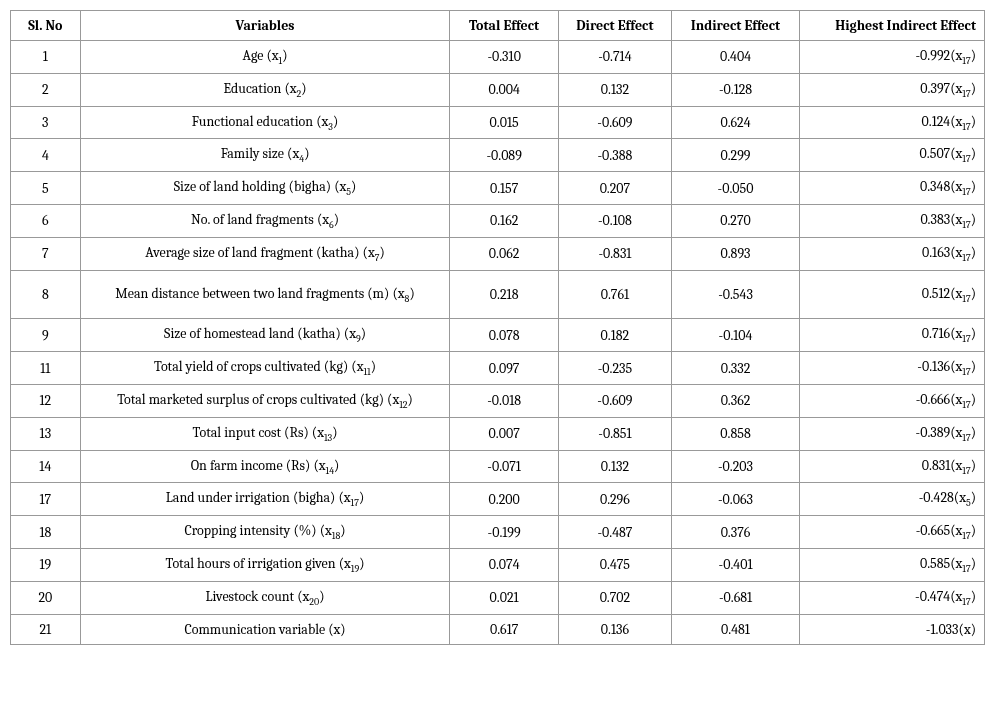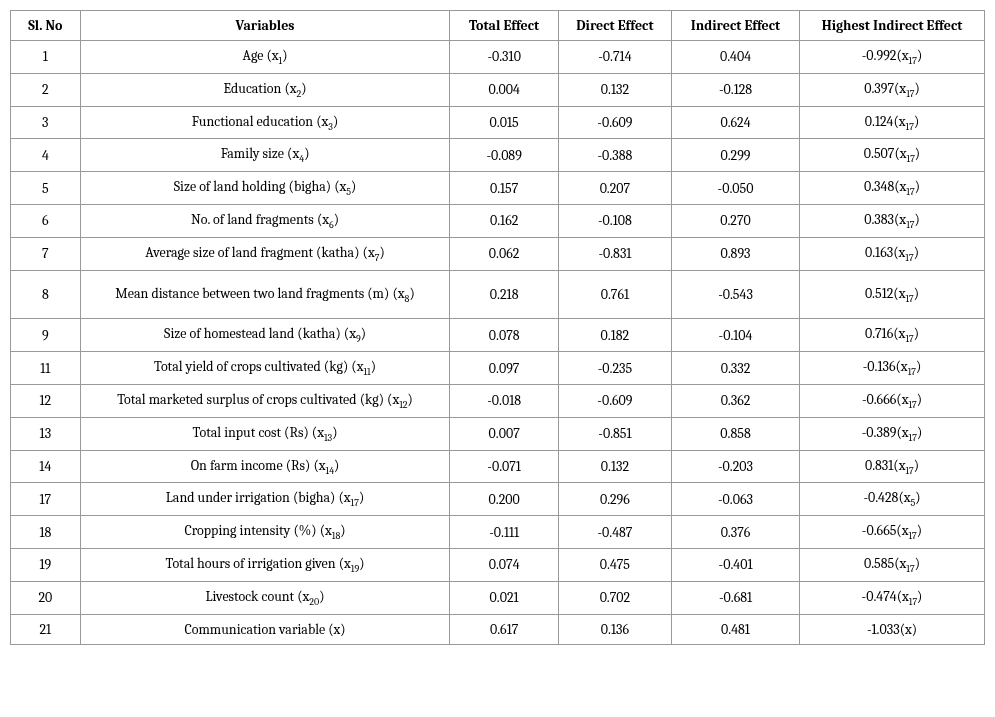--- a/index.html
+++ b/index.html
@@ -41,20 +41,21 @@
     .col-direct {
       width: 100px;
       margin-left: 36px;
     }
     .col-indirect {
       width: 115px;
       margin-top: 36px;
     }
     .col-highest {
       width: 175px;
+      text-align: right;
     }
     .sub {
       font-size: 10px;
       vertical-align: sub;
     }
     .tall-row td {
       padding-top: 14px;
       padding-bottom: 14px;
     }
   </style>
@@ -181,21 +182,21 @@
         <td class="col-slno">17</td>
         <td class="col-var">Land under irrigation (bigha) (x<span class="sub">17</span>)</td>
         <td class="col-total">0.200</td>
         <td class="col-direct">0.296</td>
         <td class="col-indirect">-0.063</td>
         <td class="col-highest">-0.428(x<span class="sub">5</span>)</td>
       </tr>
       <tr>
         <td class="col-slno">18</td>
         <td class="col-var">Cropping intensity (%) (x<span class="sub">18</span>)</td>
-        <td class="col-total">-0.111</td>
+        <td class="col-total">-0.199</td>
         <td class="col-direct">-0.487</td>
         <td class="col-indirect">0.376</td>
         <td class="col-highest">-0.665(x<span class="sub">17</span>)</td>
       </tr>
       <tr>
         <td class="col-slno">19</td>
         <td class="col-var">Total hours of irrigation given (x<span class="sub">19</span>)</td>
         <td class="col-total">0.074</td>
         <td class="col-direct">0.475</td>
         <td class="col-indirect">-0.401</td>

